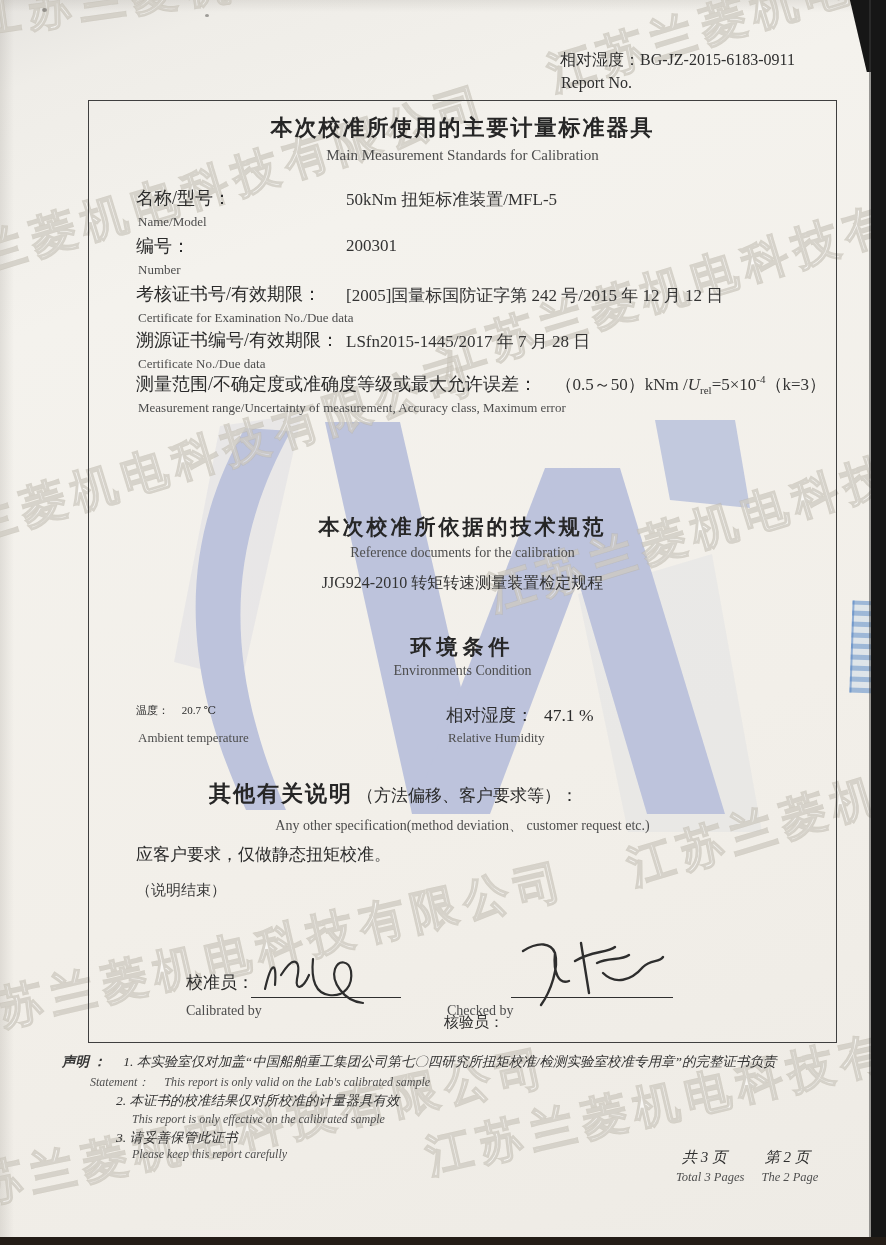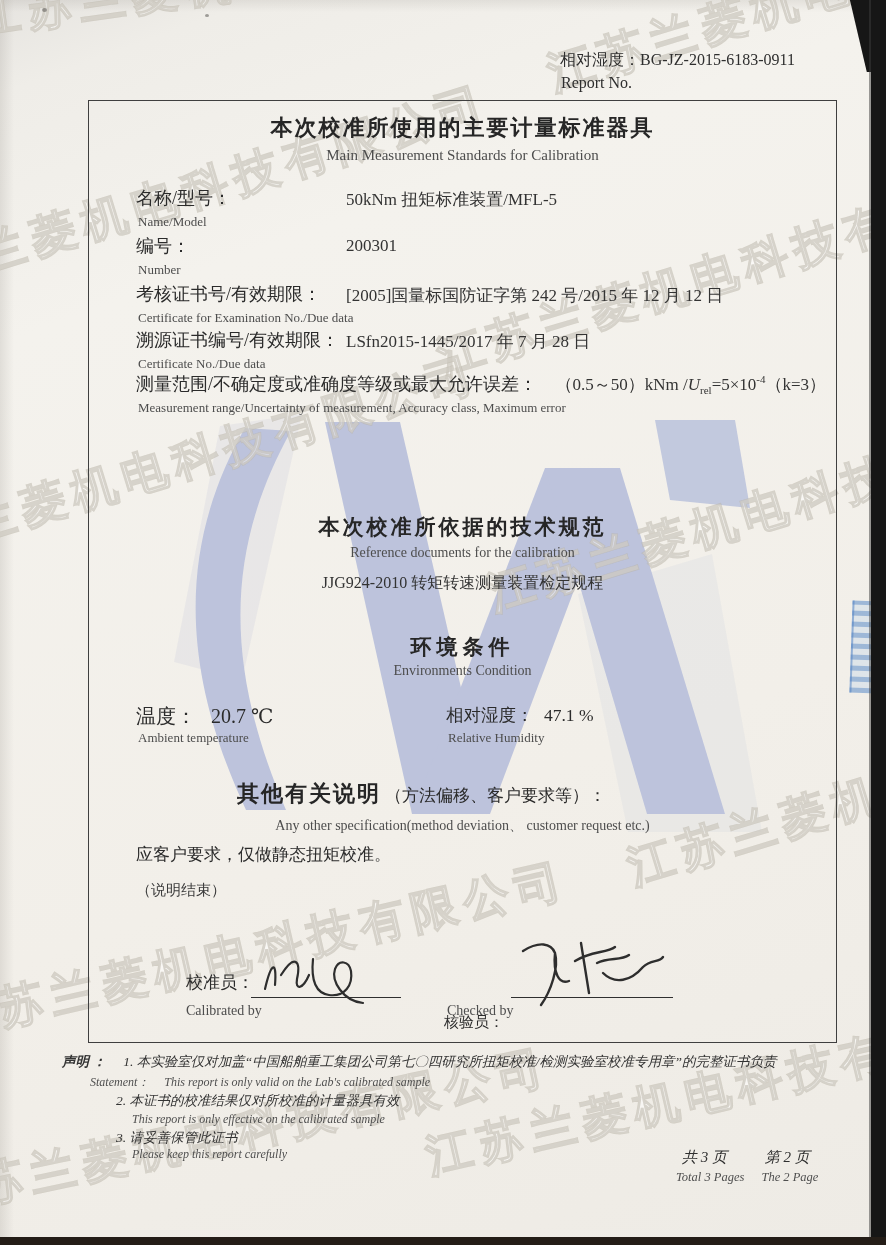--- a/index.html
+++ b/index.html
@@ -103,34 +103,34 @@
     </div>
     <div class="abs en-lab" style="left:49px;top:299px;">Measurement range/Uncertainty of measurement, Accuracy class, Maximum error</div>
 
     <div class="abs ctr sec-title" style="top:412px;letter-spacing:3px;">本次校准所依据的技术规范</div>
     <div class="abs ctr sec-en" style="top:444px;">Reference documents for the calibration</div>
     <div class="abs ctr val" style="top:472px;font-size:16px;">JJG924-2010 转矩转速测量装置检定规程</div>
 
     <div class="abs ctr sec-title" style="top:532px;letter-spacing:5px;">环境条件</div>
     <div class="abs ctr sec-en" style="top:562px;">Environments Condition</div>
 
-    <div class="abs zh-lab" style="left:47px;top:602px;font-size:20px;">
+    <div class="abs zh-lab" style="left:47px;top:602px;font-size:11px;">
       <span>温度：</span>
       <span style="margin-left:10px;">20.7 ℃</span>
     </div>
     <div class="abs en-lab" style="left:49px;top:629px;">Ambient temperature</div>
 
     <div class="abs zh-lab" style="left:357px;top:602px;font-size:17.5px;">
       <span>相对湿度：</span>
       <span style="margin-left:6px;">47.1 %</span>
     </div>
     <div class="abs en-lab" style="left:359px;top:629px;">Relative Humidity</div>
 
     <div class="abs" style="left:120px;top:678px;">
-      <span class="sec-title" style="font-size:22px;font-weight:700;margin-left:28px;">其他有关说明</span>
+      <span class="sec-title" style="font-size:22px;font-weight:700;">其他有关说明</span>
       <span class="zh-lab" style="font-size:17px;">（方法偏移、客户要求等）：</span>
     </div>
     <div class="abs ctr sec-en" style="top:716px;">Any other specification(method deviation、 customer request etc.)</div>
     <div class="abs zh-lab" style="left:47px;top:742px;font-size:17px;text-align:right;">应客户要求，仅做静态扭矩校准。</div>
     <div class="abs zh-lab" style="left:47px;top:780px;font-size:15px;color:#3c3c3c;">（说明结束）</div>
 
     <div class="abs zh-lab" style="left:97px;top:870px;font-size:17px;">校准员：</div>
     <div class="sig-line" style="left:162px;top:842px;width:150px;height:54px;">
       <svg width="150" height="64" viewBox="0 0 150 64">
         <path d="M14,44 C20,18 26,14 24,40 M30,30 C44,8 50,16 46,34 C44,46 52,44 58,30 M62,14 C60,34 64,48 78,50 C94,52 102,40 100,26 C98,16 88,14 84,24 C80,36 92,56 112,58" fill="none" stroke="#2e2e2e" stroke-width="2.2" stroke-linecap="round"></path>

